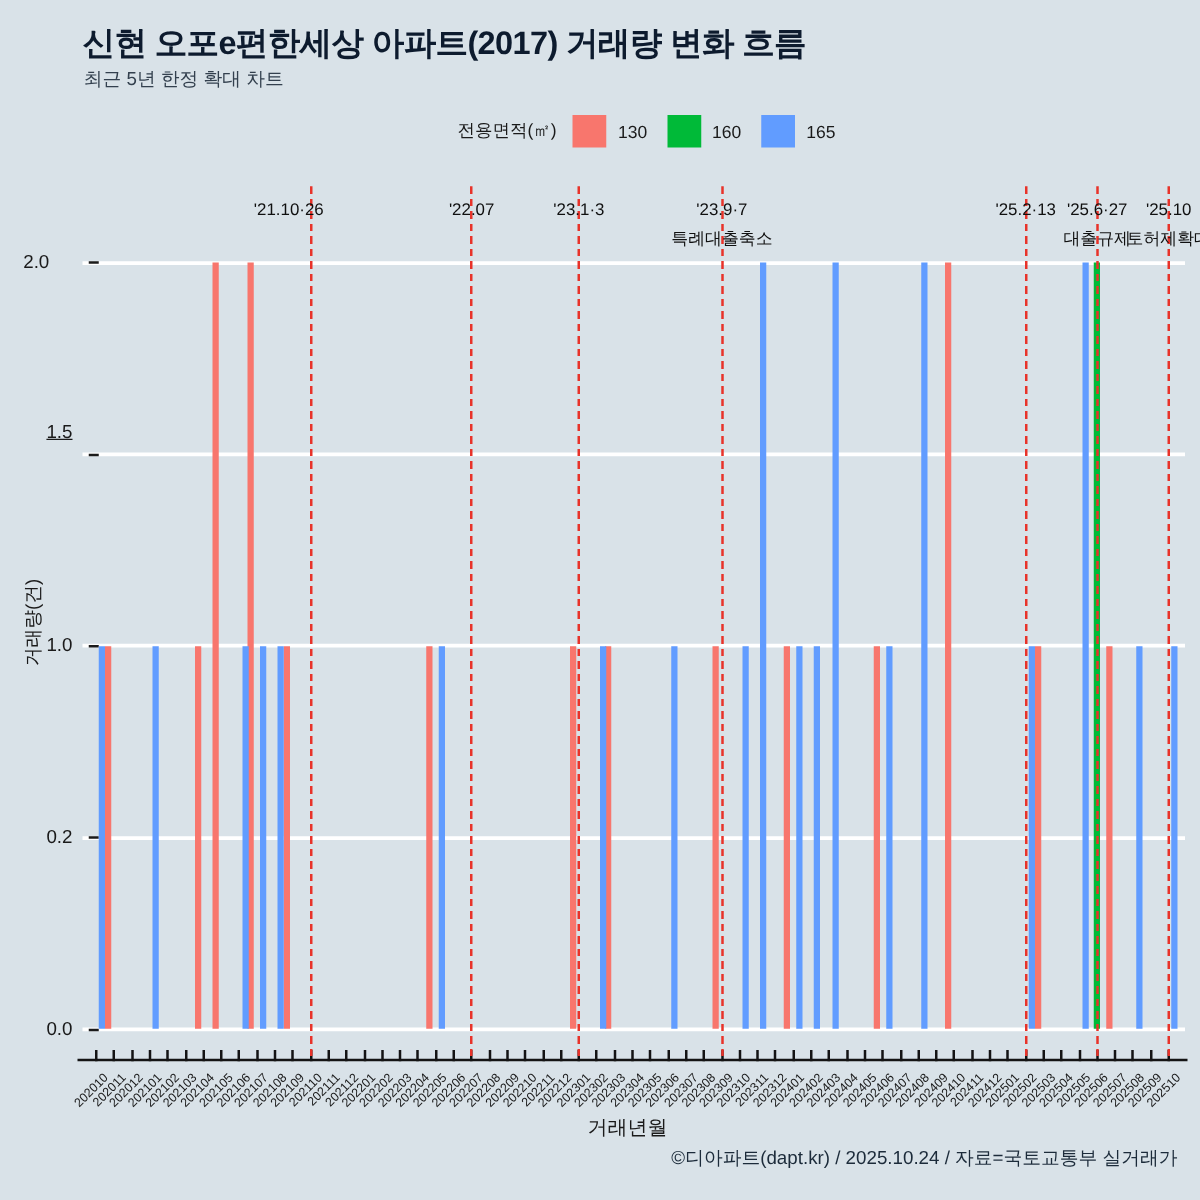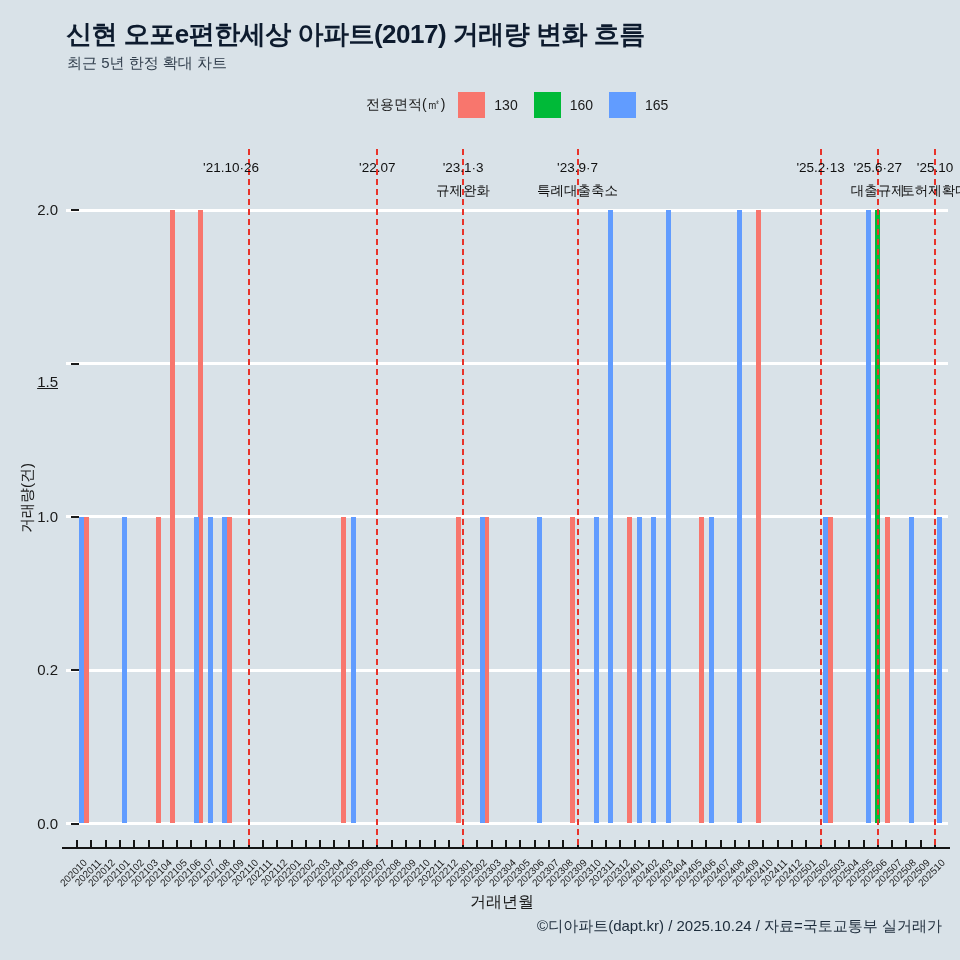--- a/index.html
+++ b/index.html
@@ -86,24 +86,24 @@
     <div class="ytick" style="left: 71px; top: 822.5px;"></div>
     <div class="ylabel" style="left: 0px; top: 814.5px;">0.0</div>
     <div class="gridline" style="left: 66px; top: 668.7px; width: 882px;"></div>
     <div class="ytick" style="left: 71px; top: 669.2px;"></div>
     <div class="ylabel" style="left: 0px; top: 661.2px;">0.2</div>
     <div class="gridline" style="left: 66px; top: 515.4px; width: 882px;"></div>
     <div class="ytick" style="left: 71px; top: 515.9px;"></div>
     <div class="ylabel" style="left: 0px; top: 507.9px;">1.0</div>
     <div class="gridline" style="left: 66px; top: 362.1px; width: 882px;"></div>
     <div class="ytick" style="left: 71px; top: 362.6px;"></div>
-    <div class="ylabel" style="left: 0px; top: 373px; text-decoration: underline;">1.5</div>
+    <div class="ylabel" style="left: 0px; top: 337px; text-decoration: underline;">1.5</div>
     <div class="gridline" style="left: 66px; top: 208.8px; width: 882px;"></div>
     <div class="ytick" style="left: 71px; top: 209.3px;"></div>
-    <div class="ylabel" style="left: 0px; top: 201.3px;">2.0</div>
+    <div class="ylabel" style="left: 0px; top: 201.3px; text-align: center;">2.0</div>
     <div class="bar" style="left: 84px; top: 516.9px; width: 5px; height: 306.6px; background: rgb(248, 118, 109);"></div>
     <div class="bar" style="left: 155.5px; top: 516.9px; width: 5px; height: 306.6px; background: rgb(248, 118, 109);"></div>
     <div class="bar" style="left: 169.8px; top: 210.3px; width: 5px; height: 613.2px; background: rgb(248, 118, 109);"></div>
     <div class="bar" style="left: 198.4px; top: 210.3px; width: 5px; height: 613.2px; background: rgb(248, 118, 109);"></div>
     <div class="bar" style="left: 227px; top: 516.9px; width: 5px; height: 306.6px; background: rgb(248, 118, 109);"></div>
     <div class="bar" style="left: 341.4px; top: 516.9px; width: 5px; height: 306.6px; background: rgb(248, 118, 109);"></div>
     <div class="bar" style="left: 455.8px; top: 516.9px; width: 5px; height: 306.6px; background: rgb(248, 118, 109);"></div>
     <div class="bar" style="left: 484.4px; top: 516.9px; width: 5px; height: 306.6px; background: rgb(248, 118, 109);"></div>
     <div class="bar" style="left: 570.2px; top: 516.9px; width: 5px; height: 306.6px; background: rgb(248, 118, 109);"></div>
     <div class="bar" style="left: 627.4px; top: 516.9px; width: 5px; height: 306.6px; background: rgb(248, 118, 109);"></div>
@@ -253,21 +253,20 @@
     <div class="xtick" style="left: 919.7px; top: 840px; height: 9px;"></div>
     <div class="xlabel" style="right: 35.3px; top: 857px;">202509</div>
     <div class="xtick" style="left: 934px; top: 840px; height: 9px;"></div>
     <div class="xlabel" style="right: 21px; top: 857px;">202510</div>
     <div class="event-line" style="left: 247.6px; top: 149px; height: 698px;"></div>
     <div class="ann-date" style="left: 121px; top: 160px;">'21.10·26</div>
     <div class="event-line" style="left: 376.3px; top: 149px; height: 698px;"></div>
     <div class="ann-date" style="left: 267.3px; top: 160px;">'22.07</div>
     <div class="event-line" style="left: 462.1px; top: 149px; height: 698px;"></div>
     <div class="ann-date" style="left: 353.1px; top: 160px;">'23.1·3</div>
-    <div class="ann-label" style="left: 353.1px; top: 182px;">규제완화</div>
     <div class="event-line" style="left: 576.5px; top: 149px; height: 698px;"></div>
     <div class="ann-date" style="left: 467.5px; top: 160px;">'23.9·7</div>
     <div class="ann-label" style="left: 467.5px; top: 182px;">특례대출축소</div>
     <div class="event-line" style="left: 819.6px; top: 149px; height: 698px;"></div>
     <div class="ann-date" style="left: 710.6px; top: 160px;">'25.2·13</div>
     <div class="event-line" style="left: 876.8px; top: 149px; height: 698px;"></div>
     <div class="ann-date" style="left: 767.8px; top: 160px;">'25.6·27</div>
     <div class="ann-label" style="left: 767.8px; top: 182px;">대출규제</div>
     <div class="event-line" style="left: 934px; top: 149px; height: 698px;"></div>
     <div class="ann-date" style="left: 825px; top: 160px;">'25.10</div>

